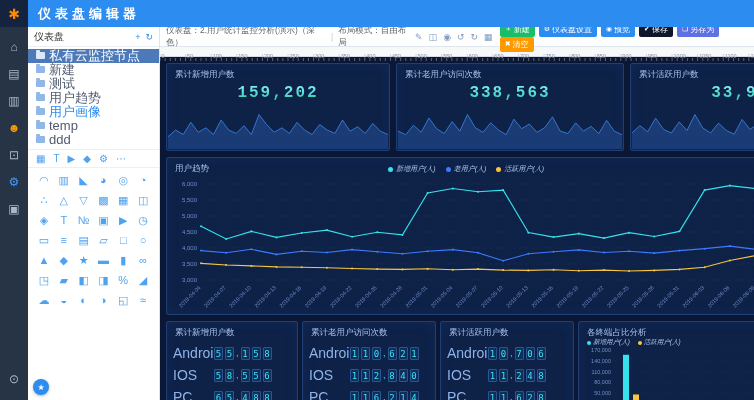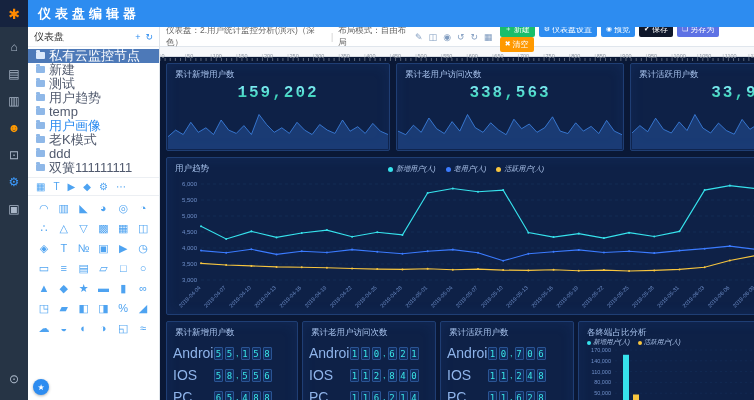--- a/index.html
+++ b/index.html
@@ -102,39 +102,31 @@
         <span class="tlabel">新建</span>
       </div>
       <div class="titem">
         <span class="folder"></span>
         <span class="tlabel">测试</span>
       </div>
       <div class="titem">
         <span class="folder"></span>
         <span class="tlabel">用户趋势</span>
       </div>
+      <div class="titem accent">
+        <span class="folder"></span>
+        <span class="tlabel">用户画像</span>
+      </div>
       <div class="titem">
         <span class="folder"></span>
         <span class="tlabel">temp</span>
       </div>
-      <div class="titem accent">
-        <span class="folder"></span>
-        <span class="tlabel">用户画像</span>
-      </div>
-      <div class="titem">
-        <span class="folder"></span>
-        <span class="tlabel">老K模式</span>
-      </div>
       <div class="titem">
         <span class="folder"></span>
         <span class="tlabel">ddd</span>
-      </div>
-      <div class="titem">
-        <span class="folder"></span>
-        <span class="tlabel">双簧111111111</span>
       </div>
     </div>
   <div class="ptabs" id="ptabs">
       <span>▦</span>
       <span>T</span>
       <span>▶</span>
       <span>◆</span>
       <span>⚙</span>
       <span>⋯</span>
     </div>

